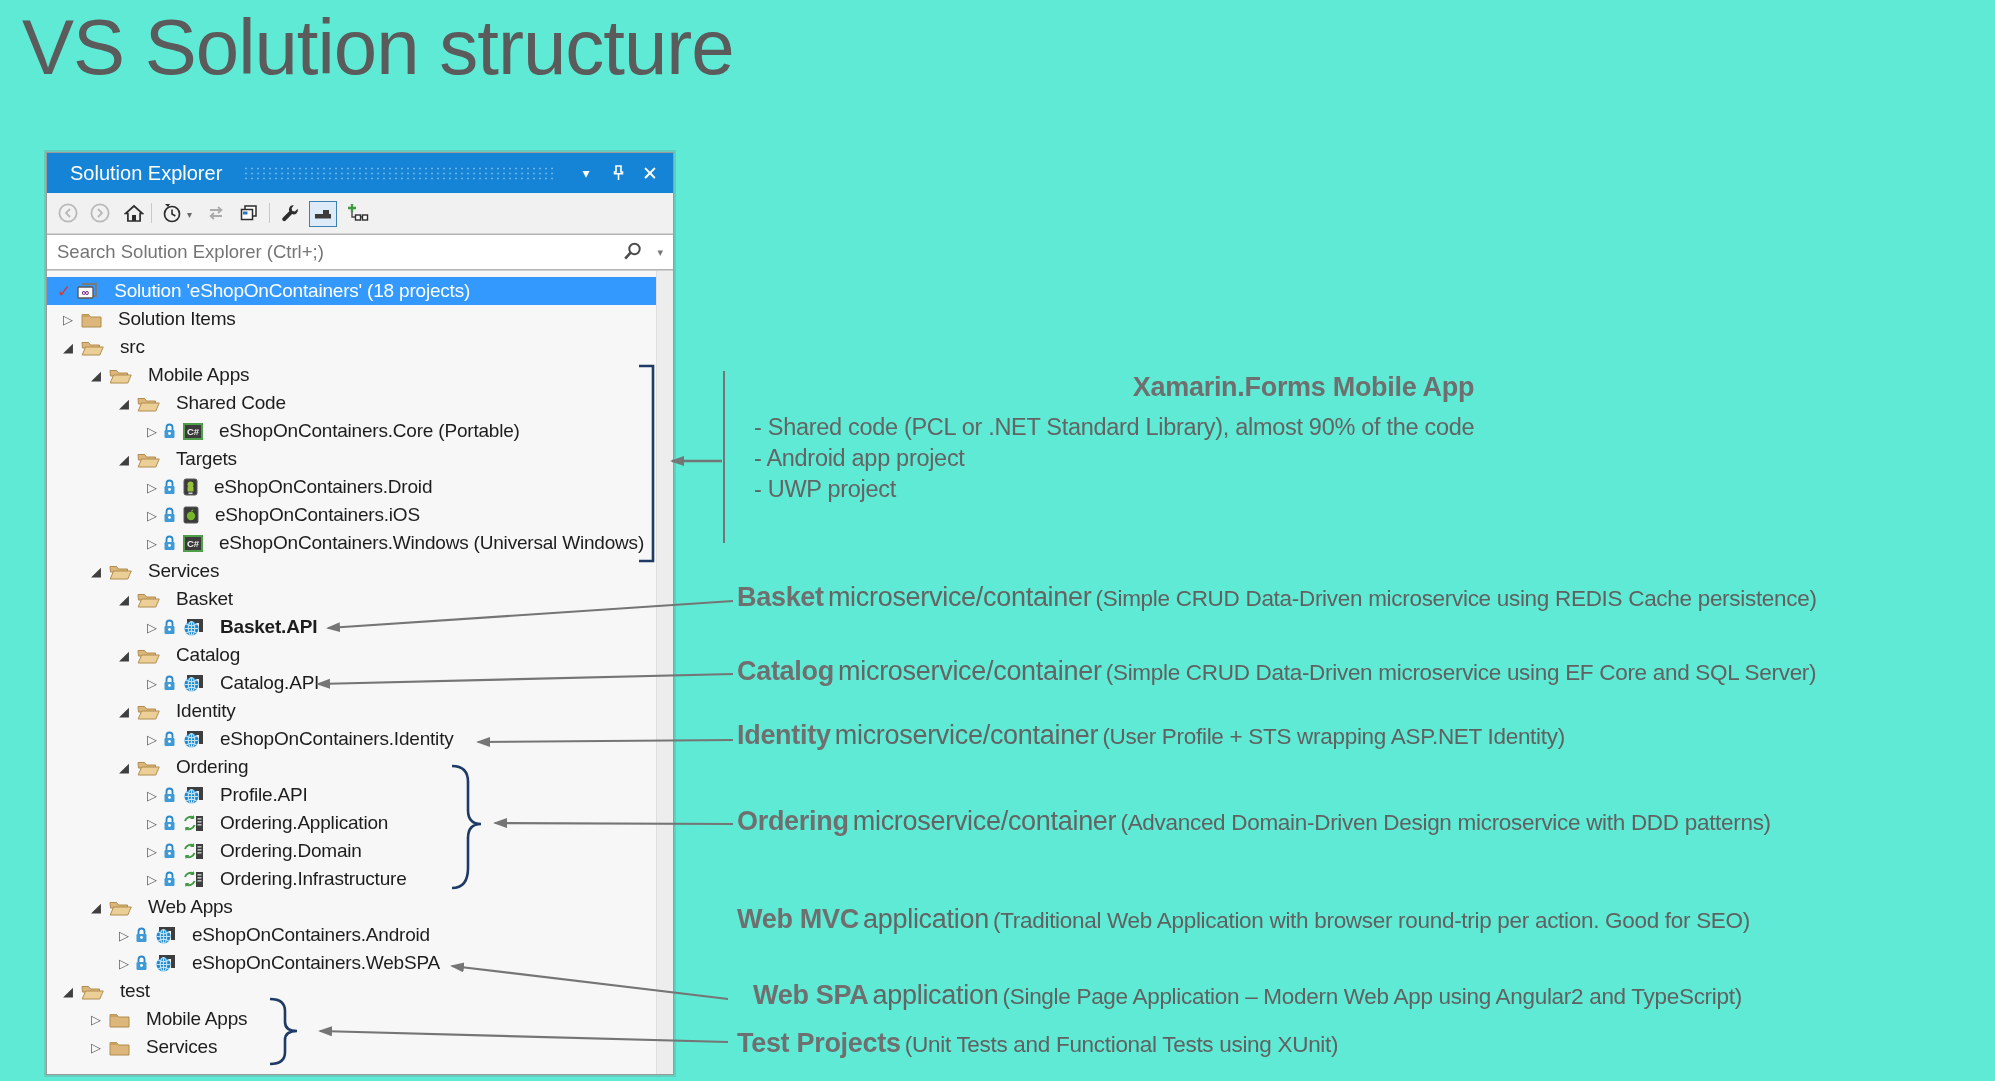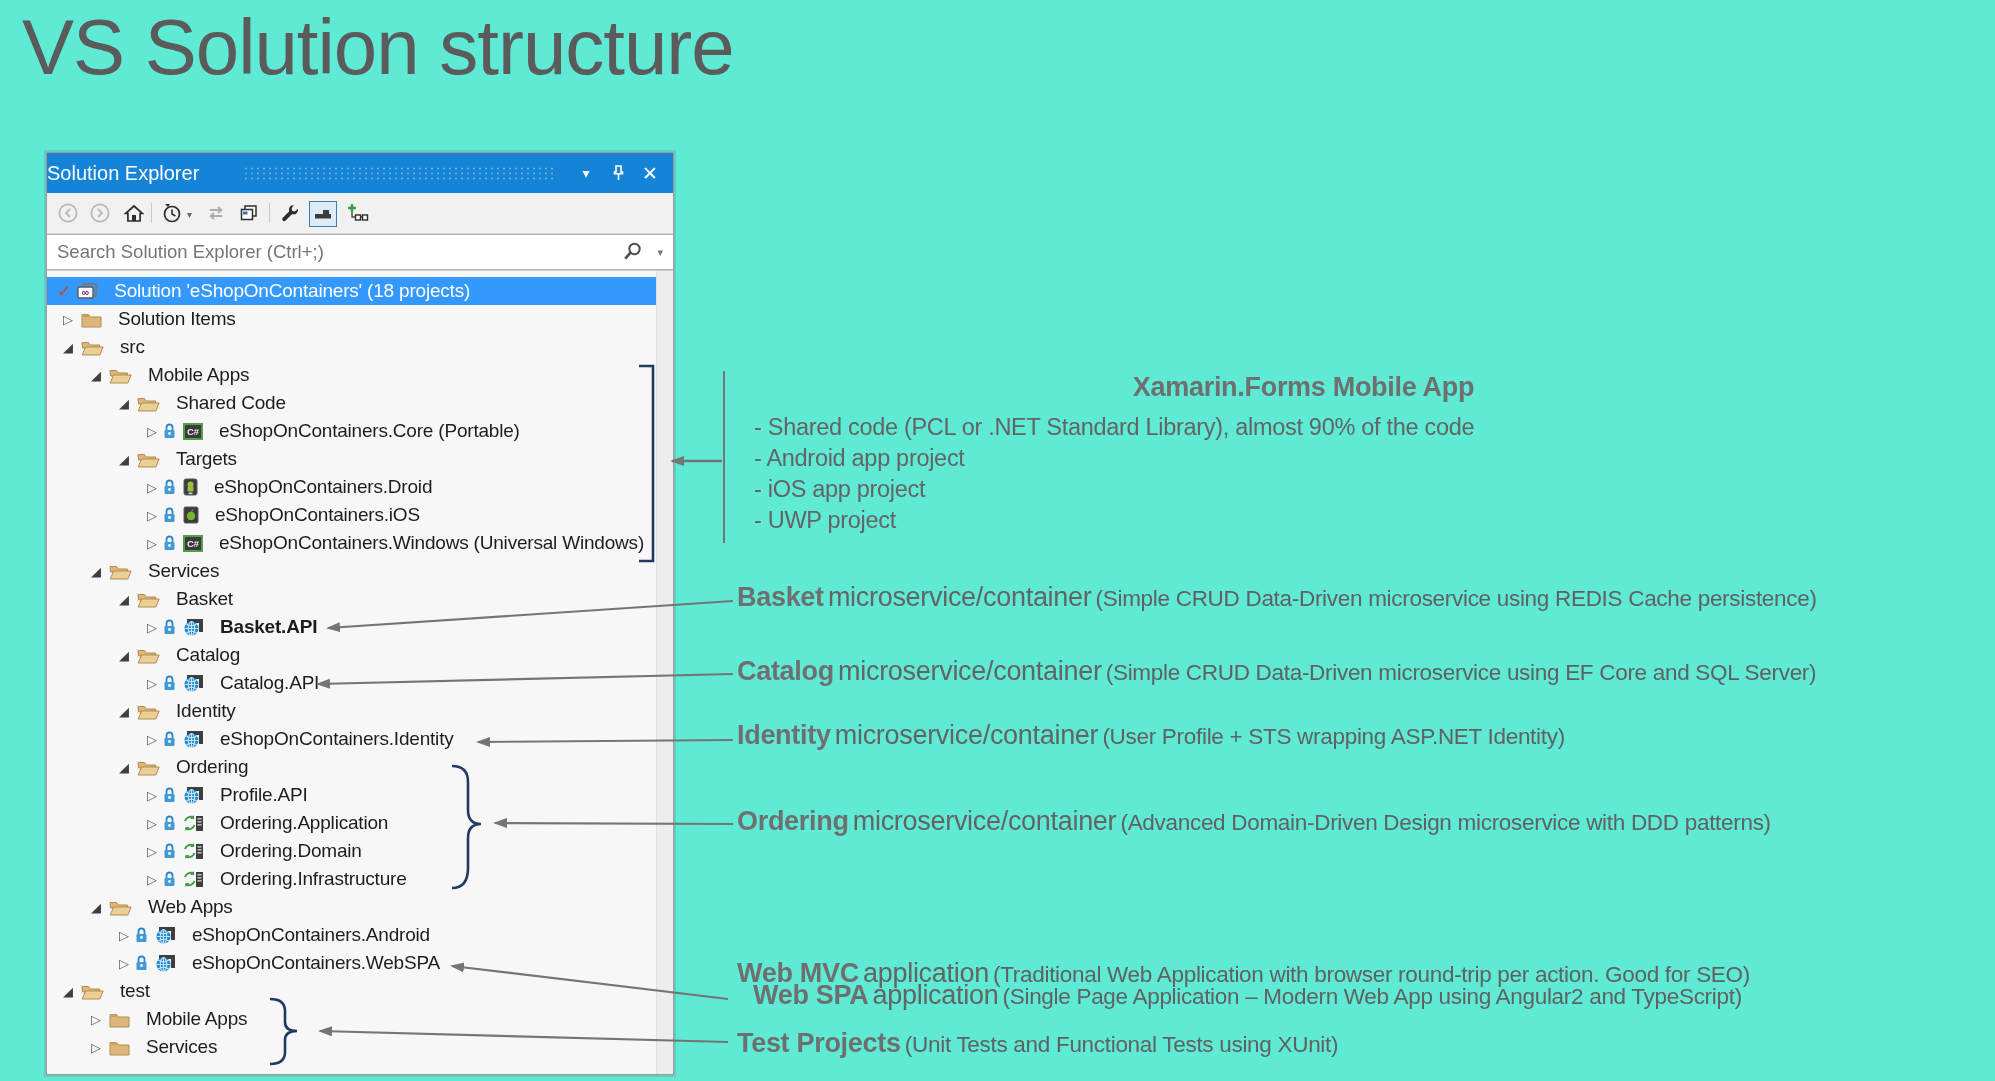--- a/index.html
+++ b/index.html
@@ -8,21 +8,21 @@
 
   
   #page-title{position:absolute;left:22px;top:2px;font-size:78px;font-weight:200;
               color:var(--title-gray);letter-spacing:-1px;}
 
   
   #panel{position:absolute;left:46px;top:152px;width:626px;height:921px;
          background:#f7f7f7;border:1px solid #9a9a9a;box-shadow:0 0 0 2px rgba(120,120,120,.25);}
   #titlebar{position:absolute;left:0;top:0;right:0;height:40px;background:var(--vs-blue);
             color:#fff;display:flex;align-items:center;}
-  #titlebar .title{font-size:20px;padding-left:0;white-space:nowrap;}
+  #titlebar .title{font-size:20px;padding-left:23px;white-space:nowrap;}
   #titlebar .grip{position:absolute;left:196px;right:118px;top:13px;bottom:13px;
       background-image:radial-gradient(rgba(255,255,255,.55) 1px,transparent 1.4px);
       background-size:6px 5px;opacity:.7;}
   .tb-ico{position:absolute;top:0;height:40px;width:26px;display:flex;align-items:center;
           justify-content:center;color:#fff;font-size:14px;cursor:default;}
   #tb-chevron{right:74px;}
   #tb-pin{right:42px;}
   #tb-close{right:10px;font-size:19px;}
 
   
@@ -66,21 +66,21 @@
   .ann .hd{font-size:27px;font-weight:bold;color:#6f6f6f;text-align:right;}
   .ann .mid{font-size:27px;font-weight:normal;color:#646464;}
   .ann .det{font-size:22.5px;color:#616161;}
   #ann-xamarin{left:742px;top:372px;}
   #ann-xamarin .bullets{margin-top:9px;font-size:23.5px;line-height:31px;color:#646464;
       padding-left:12px;}
   #ann-basket{left:737px;top:582px;}
   #ann-catalog{left:737px;top:656px;}
   #ann-identity{left:737px;top:720px;}
   #ann-ordering{left:737px;top:806px;}
-  #ann-webmvc{left:737px;top:958px;}
+  #ann-webmvc{left:737px;top:904px;}
   #ann-webspa{left:737px;top:980px;margin-left:16px;}
   #ann-test{left:737px;top:1028px;}
 
   
   #connectors{position:absolute;left:0;top:0;width:1995px;height:1081px;z-index:6;
               pointer-events:none;}
 </style>
 </head>
 <body>
 
@@ -605,21 +605,20 @@
     <line x1="728" y1="999" x2="452" y2="966" stroke="#757575" stroke-width="2.2" marker-end="url(#arrowL)"></line>
     <path d="M270 999 Q285 999 285 1011 L285 1022 Q285 1031 297 1031 Q285 1031 285 1040 L285 1052 Q285 1064 270 1064" fill="none" stroke="#1f3a66" stroke-width="2.6"></path>
     <line x1="728" y1="1042" x2="320" y2="1031" stroke="#757575" stroke-width="2.2" marker-end="url(#arrowL)"></line>
   </svg>
 
   <div class="ann" id="ann-xamarin">
     <div class="hd">Xamarin.Forms Mobile App</div>
     <div class="bullets">
       <div>- Shared code (PCL or .NET Standard Library), almost 90% of the code</div>
       <div>- Android app project</div>
-      <div>- iOS app project</div>
       <div>- UWP project</div>
     </div>
   </div>
 
   <div class="ann" id="ann-basket">
     <span class="hd">Basket</span>
     <span class="mid">microservice/container</span>
     <span class="det">(Simple CRUD Data-Driven microservice using REDIS Cache persistence)</span>
   </div>
   <div class="ann" id="ann-catalog">

